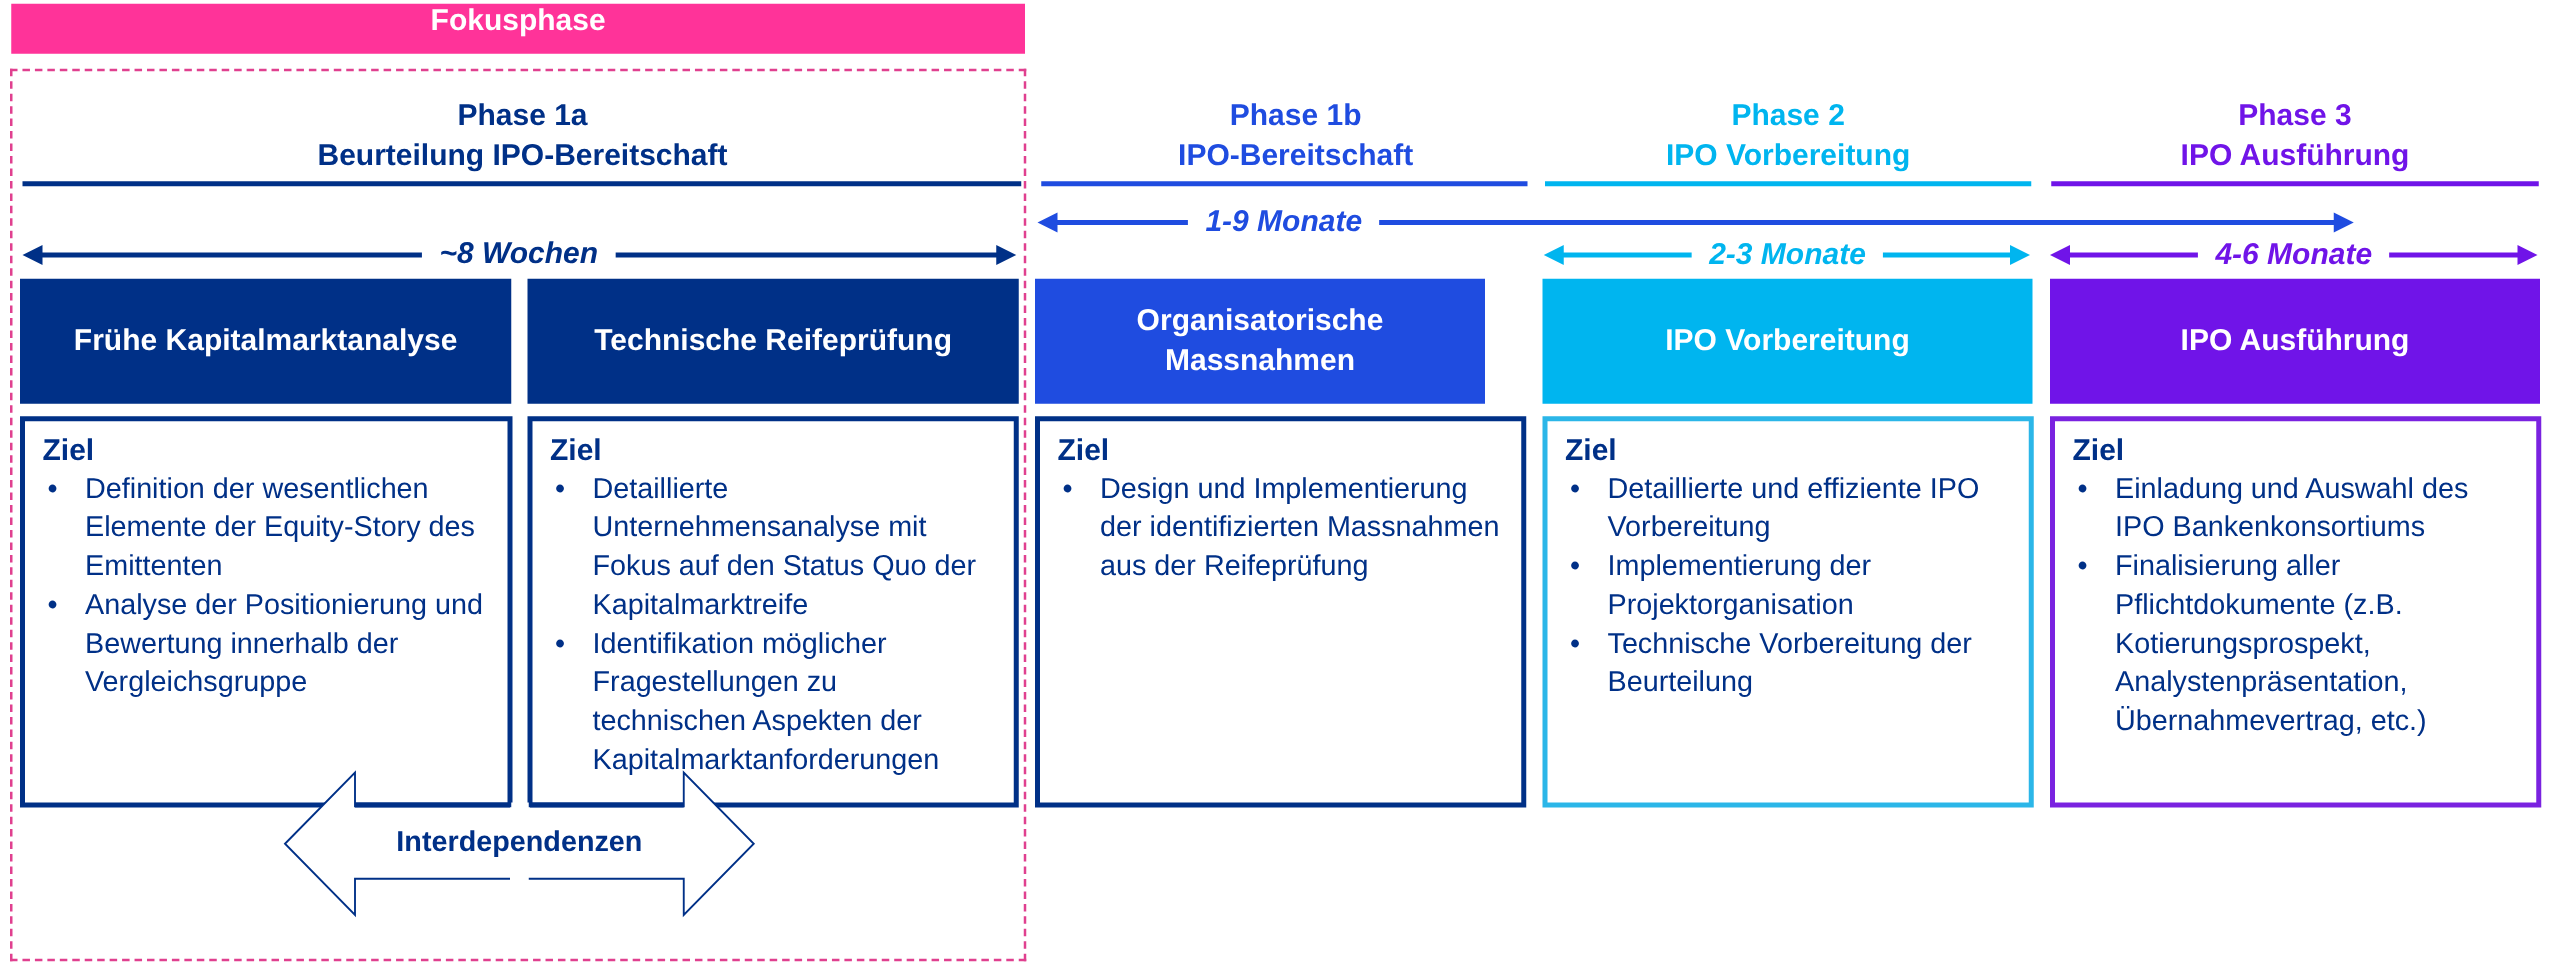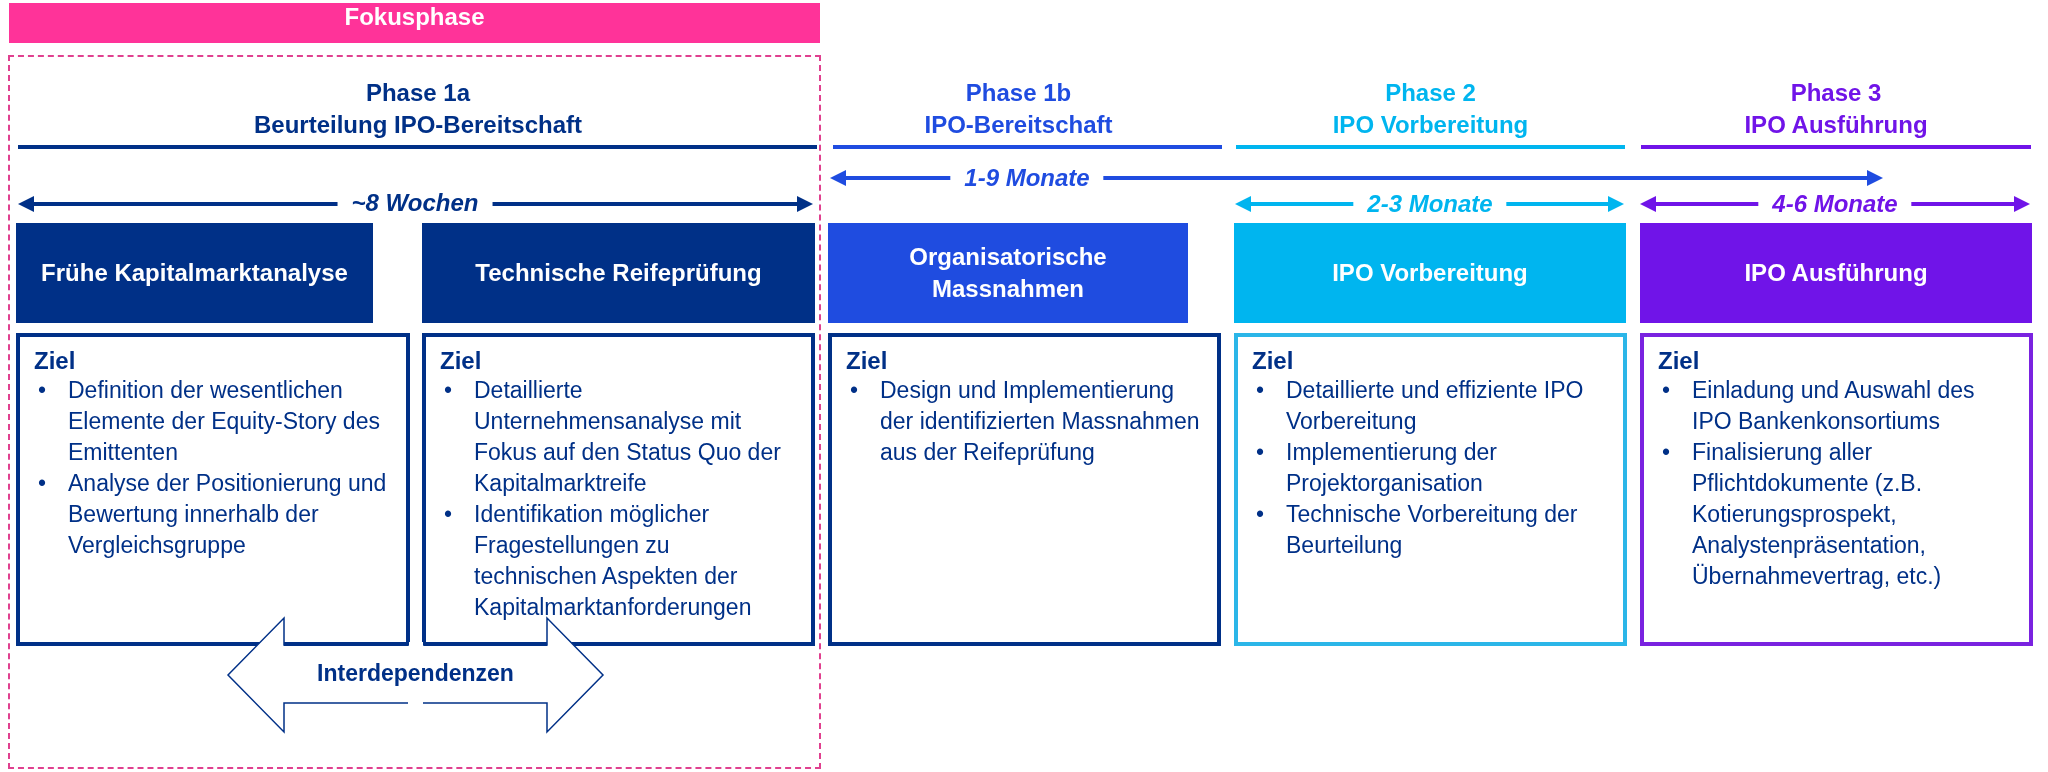--- a/index.html
+++ b/index.html
@@ -28,21 +28,21 @@
   <span>Fokusphase</span>
 </div>
 <div class="abs focus-frame"></div>
 
 <div class="abs phase-title" style="left:18px; top:77px; width:800px; color:#003087;">
   <div>Phase 1a</div>
   <div>Beurteilung IPO-Bereitschaft</div>
 </div>
 <div class="abs phase-rule" style="left:18px; top:145px; width:799px; background:#003087;"></div>
 
-<div class="abs phase-title" style="left:824px; top:77px; width:389px; color:#1F4CE0;">
+<div class="abs phase-title" style="left:842px; top:77px; width:389px; color:#1F4CE0;">
   <div>Phase 1b</div>
   <div>IPO-Bereitschaft</div>
 </div>
 <div class="abs phase-rule" style="left:833px; top:145px; width:389px; background:#1F4CE0;"></div>
 
 <div class="abs phase-title" style="left:1236px; top:77px; width:389px; color:#00B5EF;">
   <div>Phase 2</div>
   <div>IPO Vorbereitung</div>
 </div>
 <div class="abs phase-rule" style="left:1236px; top:145px; width:389px; background:#00B5EF;"></div>
@@ -78,21 +78,21 @@
     <polygon points="1640,204 1656,196 1656,212" stroke="none"></polygon>
     <polygon points="2030,204 2014,196 2014,212" stroke="none"></polygon>
   </g>
 </svg>
 
 <div class="abs dur-label" style="left:415px; top:189px; transform:translateX(-50%); color:#003087;">~8 Wochen</div>
 <div class="abs dur-label" style="left:1027px; top:164px; transform:translateX(-50%); color:#1F4CE0;">1-9 Monate</div>
 <div class="abs dur-label" style="left:1430px; top:190px; transform:translateX(-50%); color:#00B5EF;">2-3 Monate</div>
 <div class="abs dur-label" style="left:1835px; top:190px; transform:translateX(-50%); color:#7014E8;">4-6 Monate</div>
 
-<div class="abs head-box" style="left:16px; top:223px; width:357px; height:100px; background:#003087;">
+<div class="abs head-box" style="left:16px; top:223px; width:393px; height:100px; background:#003087;">
   <span>Frühe Kapitalmarktanalyse</span>
 </div>
 <div class="abs head-box" style="left:422px; top:223px; width:393px; height:100px; background:#003087;align-items:center;">
   <span>Technische Reifeprüfung</span>
 </div>
 <div class="abs head-box" style="left:828px; top:223px; width:360px; height:100px; background:#1F4CE0; padding:0 90px;">
   <span>Organisatorische Massnahmen</span>
 </div>
 <div class="abs head-box" style="left:1234px; top:223px; width:392px; height:100px; background:#00B5EF;">
   <span>IPO Vorbereitung</span>

